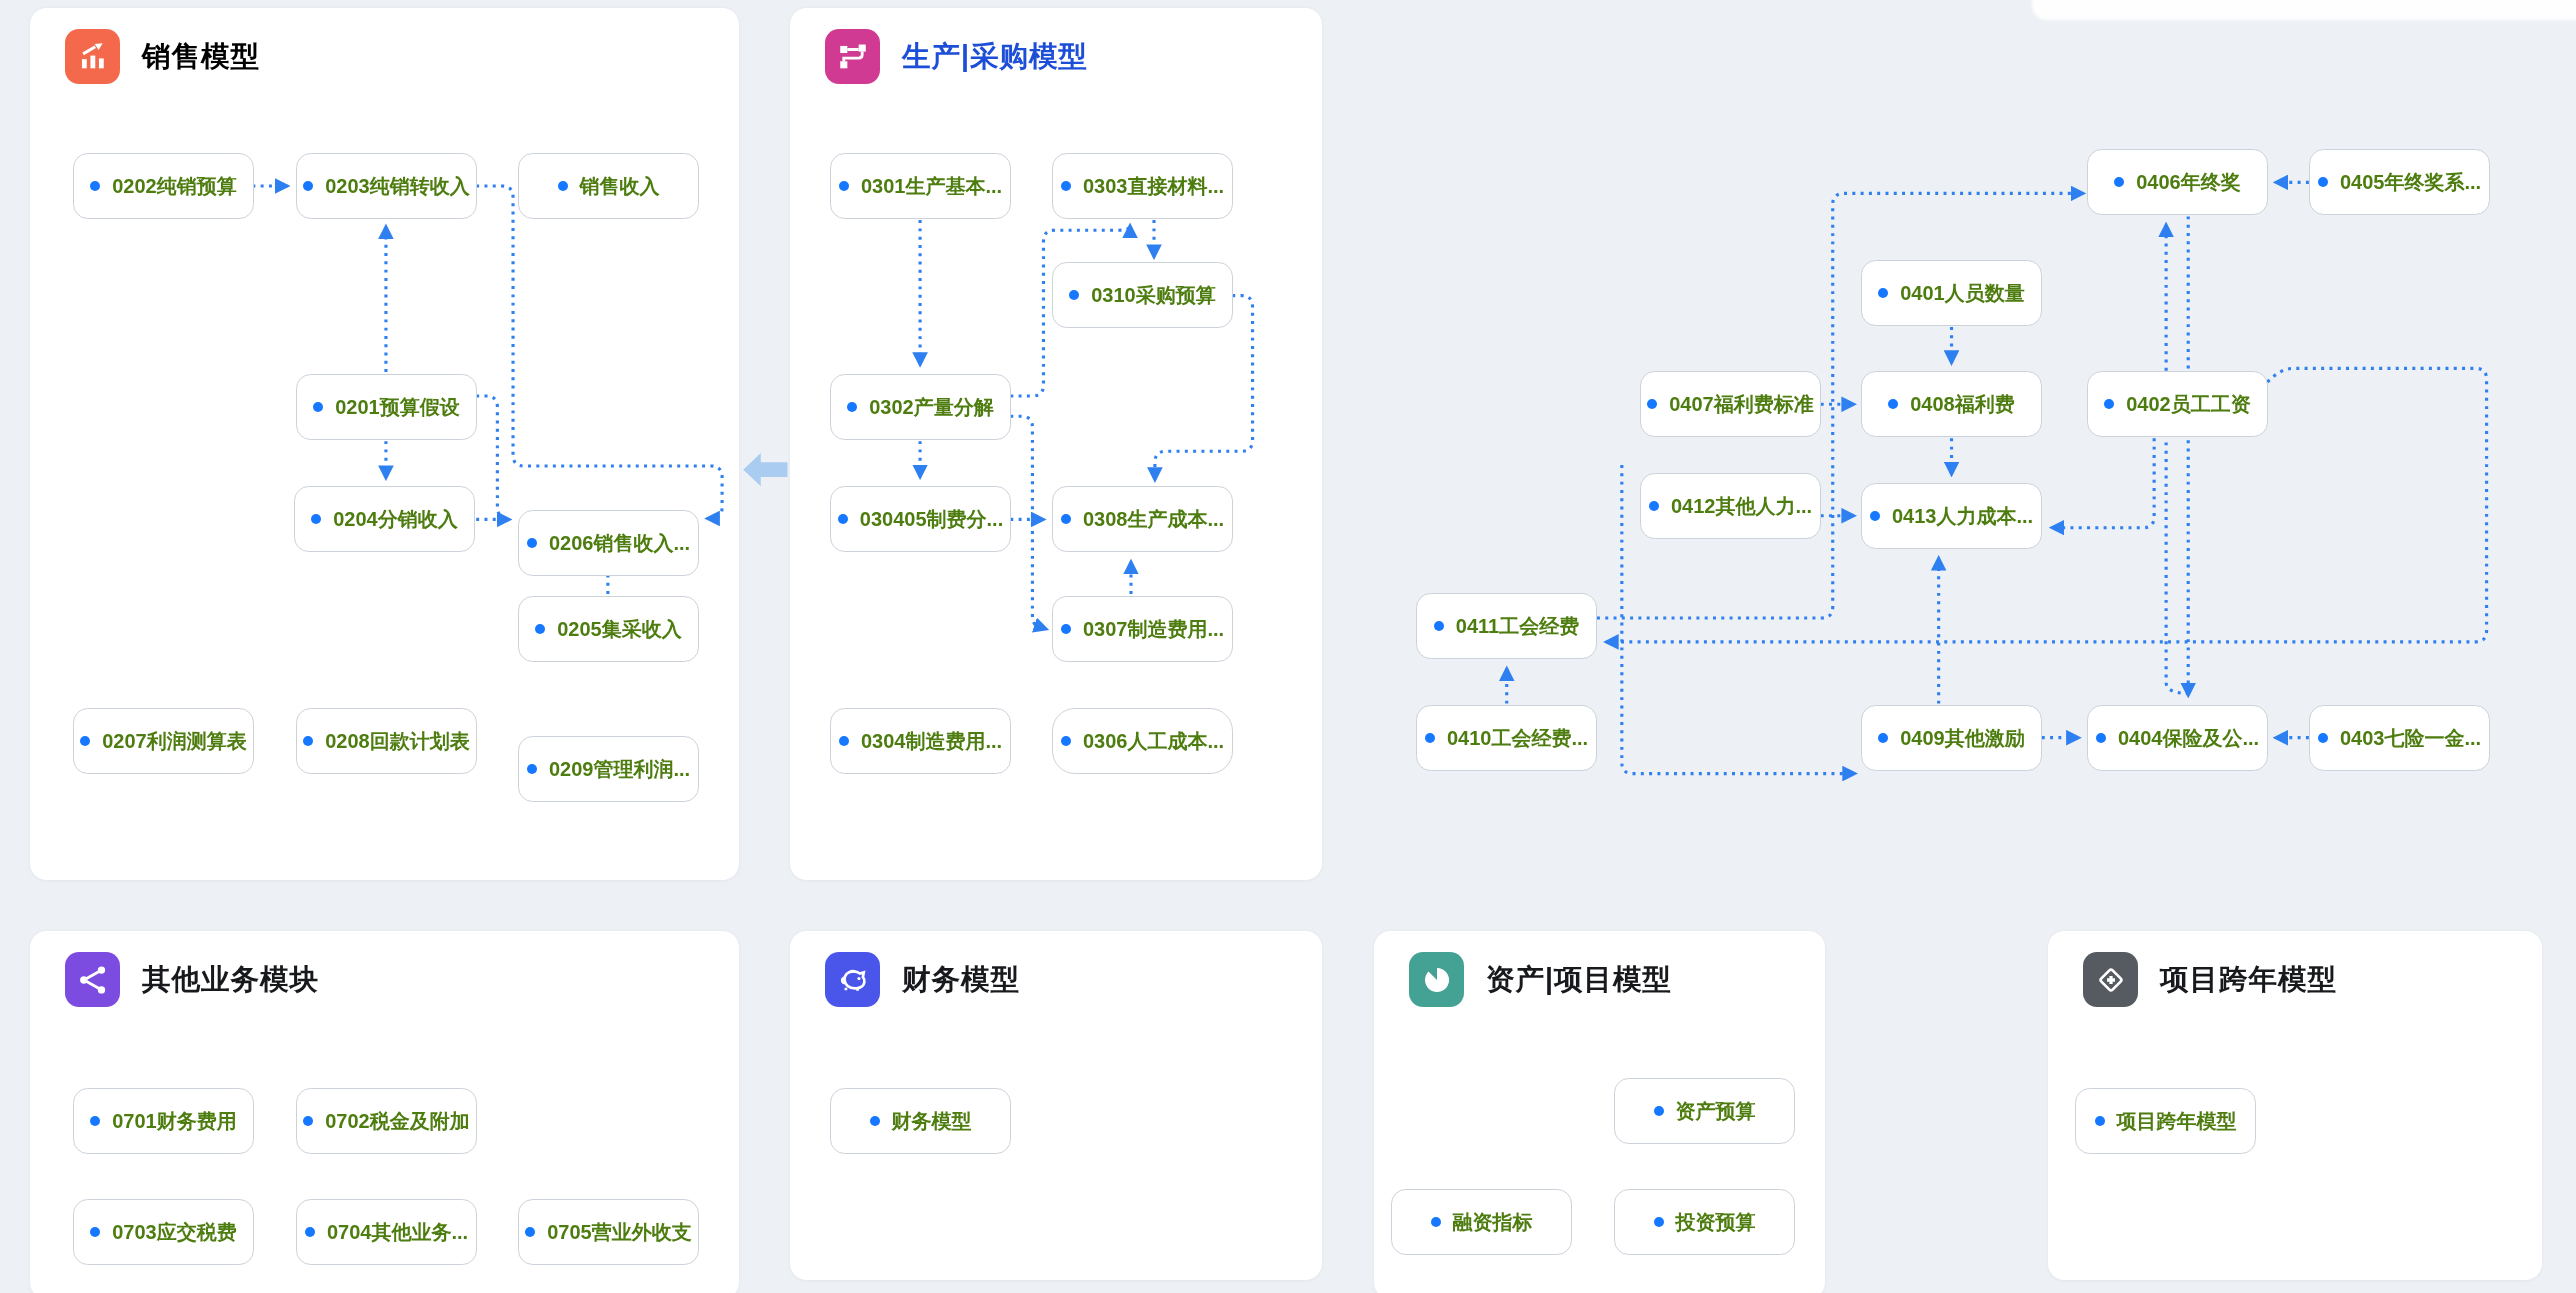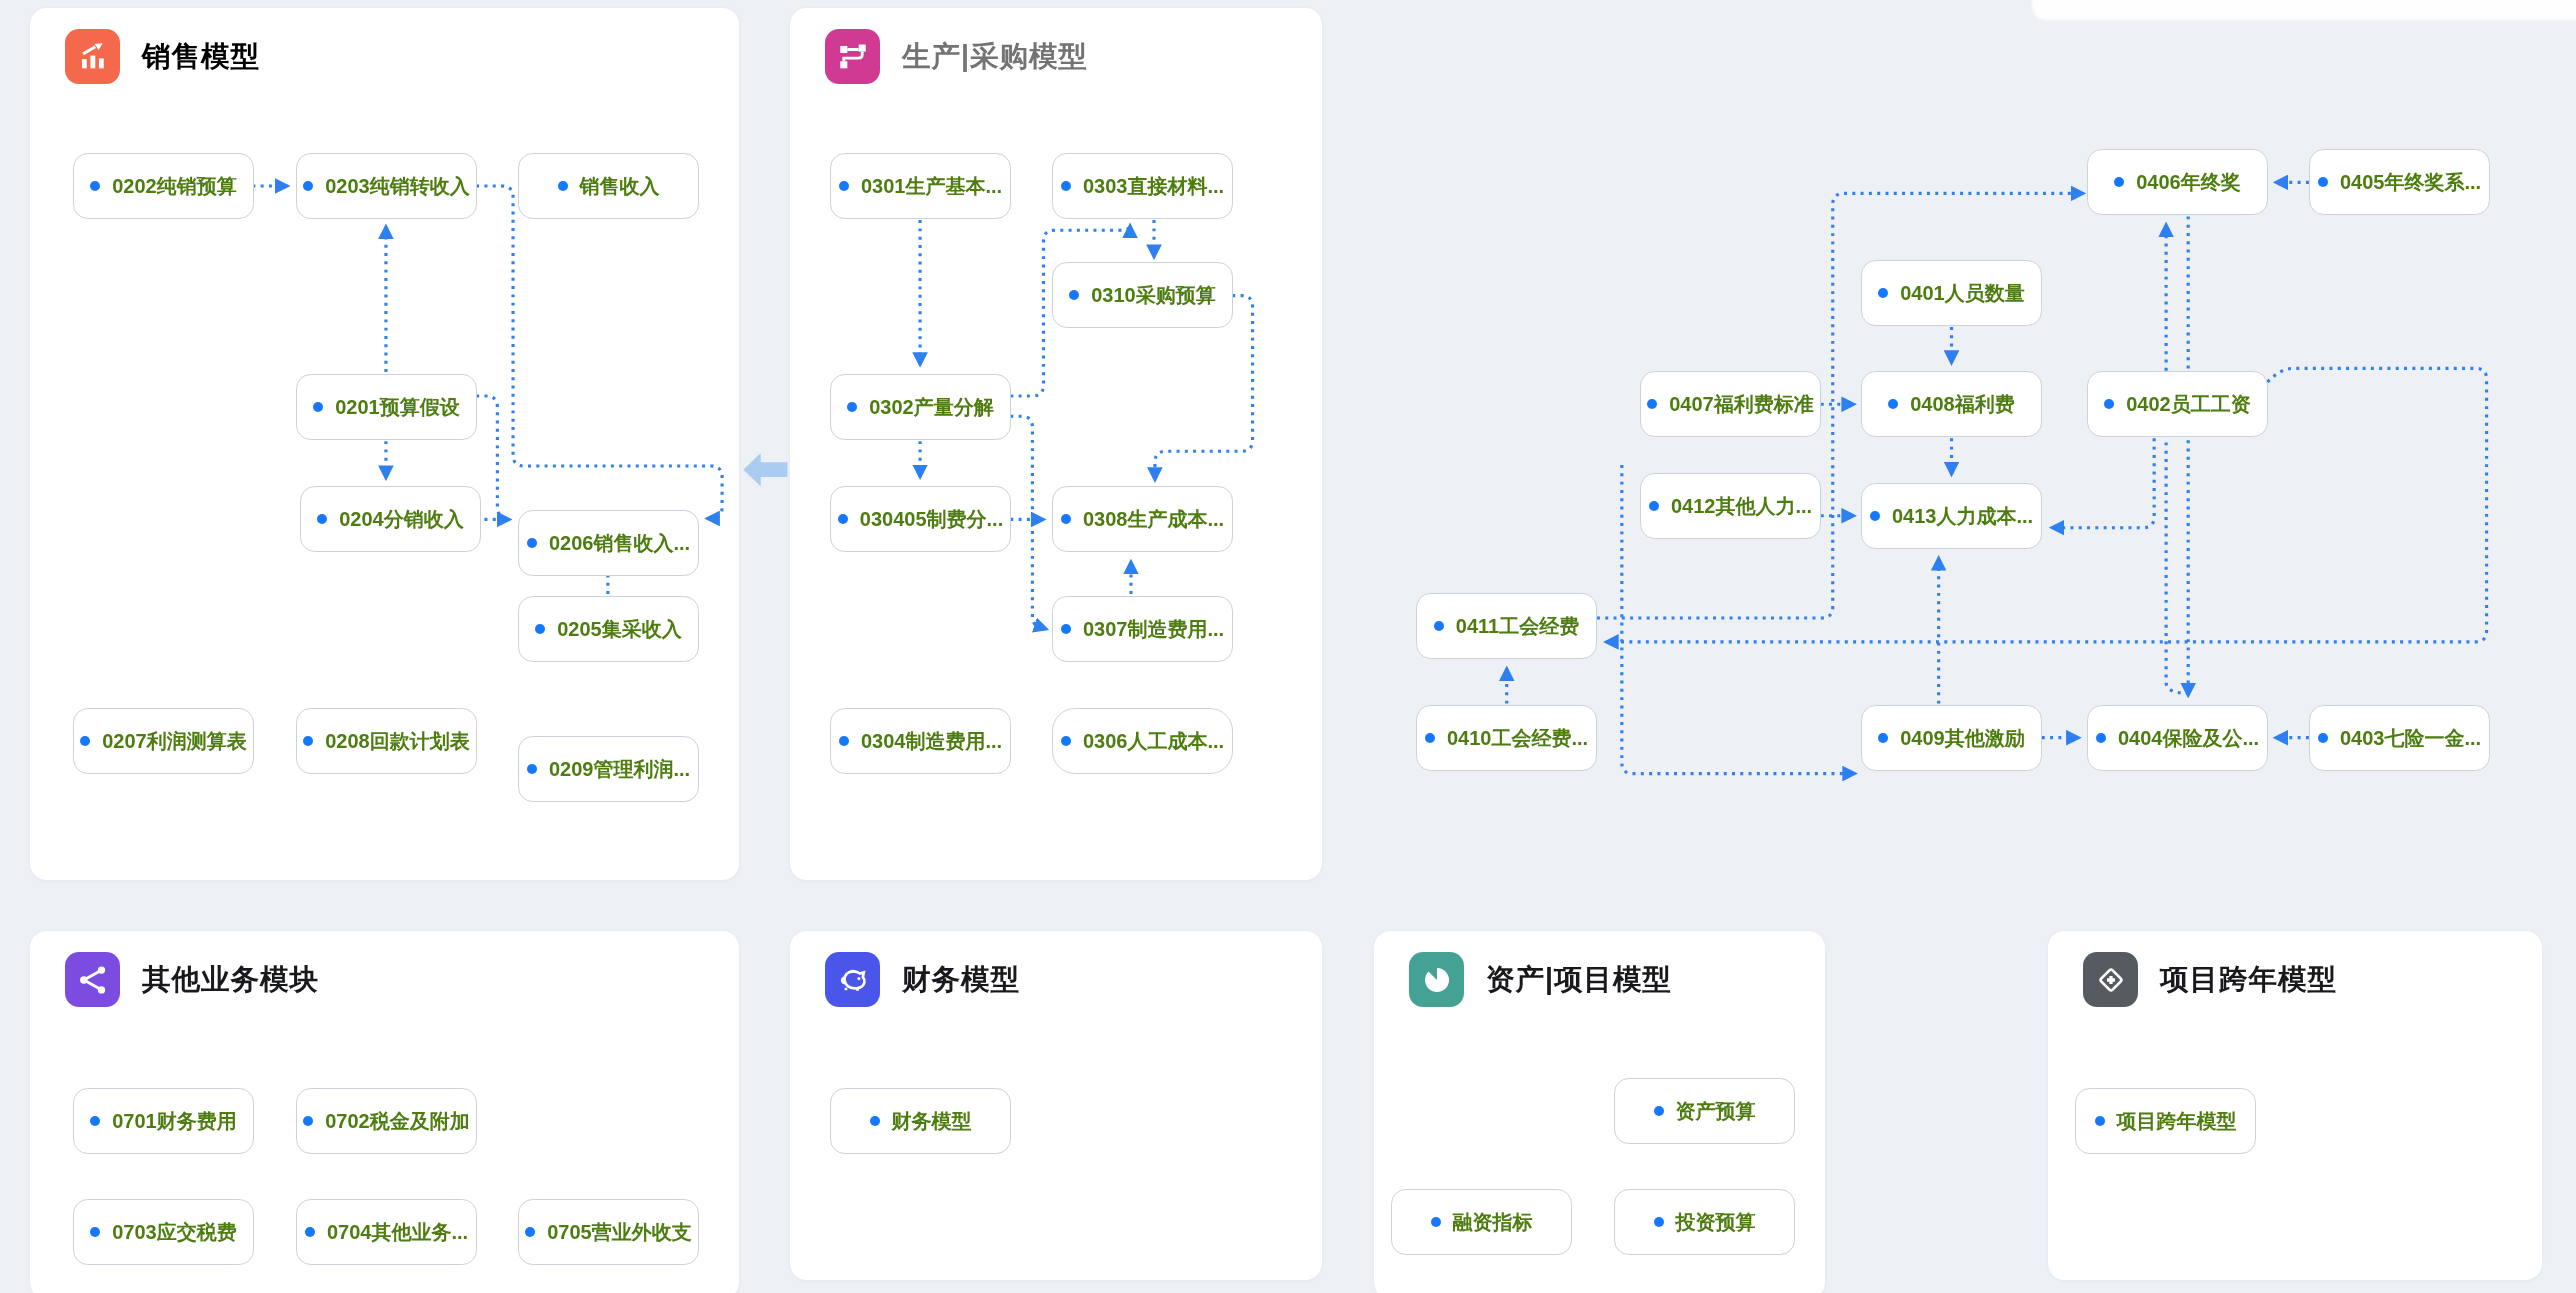--- a/index.html
+++ b/index.html
@@ -59,21 +59,21 @@
     <div class="panel" style="left: 790px; top: 8.3px; width: 532px; height: 872px; background: rgb(255, 255, 255);">
       <div class="panel-header">
         <span class="panel-icon" style="background: rgb(209, 58, 146);">
           <svg viewBox="0 0 24 24">
             <rect x="3" y="4.2" width="5" height="5" fill="#fff"></rect>
             <rect x="16" y="3.2" width="5" height="5" fill="#fff"></rect>
             <rect x="3" y="15" width="5" height="5" fill="#fff"></rect>
             <path d="M8 6.7 H16 M18.5 8.2 V10.3 Q18.5 12.8 16 12.8 H5.5 V15" fill="none" stroke="#fff" stroke-width="2"></path>
           </svg>
         </span>
-        <span class="panel-title" style="color: #737373;">生产|采购模型</span>
+        <span class="panel-title" style="color: #1d4ed8;">生产|采购模型</span>
       </div>
     </div>
     <div class="panel" style="left: 30px; top: 931px; width: 709px; height: 368px; background: rgb(255, 255, 255);">
       <div class="panel-header">
         <span class="panel-icon" style="background: rgb(124, 75, 224);">
           <svg viewBox="0 0 24 24" fill="#fff">
             <circle cx="5.5" cy="12" r="2.6"></circle>
             <circle cx="18" cy="5" r="2.6"></circle>
             <circle cx="18" cy="19" r="2.6"></circle>
             <path d="M7.5 10.9 L16 6.1 M7.5 13.1 L16 17.9" stroke="#fff" stroke-width="2" fill="none"></path>
@@ -164,21 +164,21 @@
       <span class="node-label">0203纯销转收入</span>
     </div>
     <div class="node" style="left: 518px; top: 153px; border-color: rgb(204, 210, 218);">
       <span class="node-dot" style="background: rgb(22, 119, 255);"></span>
       <span class="node-label">销售收入</span>
     </div>
     <div class="node" style="left: 296px; top: 374px; border-color: rgb(204, 210, 218);">
       <span class="node-dot" style="background: rgb(22, 119, 255);"></span>
       <span class="node-label">0201预算假设</span>
     </div>
-    <div class="node" style="left: 300px; top: 486px; border-color: rgb(204, 210, 218);">
+    <div class="node" style="left: 294px; top: 486px; border-color: rgb(204, 210, 218);">
       <span class="node-dot" style="background: rgb(22, 119, 255);"></span>
       <span class="node-label">0204分销收入</span>
     </div>
     <div class="node" style="left: 518px; top: 510px; border-color: rgb(204, 210, 218);">
       <span class="node-dot" style="background: rgb(22, 119, 255);"></span>
       <span class="node-label">0206销售收入...</span>
     </div>
     <div class="node" style="left: 518px; top: 596px; border-color: rgb(204, 210, 218);">
       <span class="node-dot" style="background: rgb(22, 119, 255);"></span>
       <span class="node-label">0205集采收入</span>

